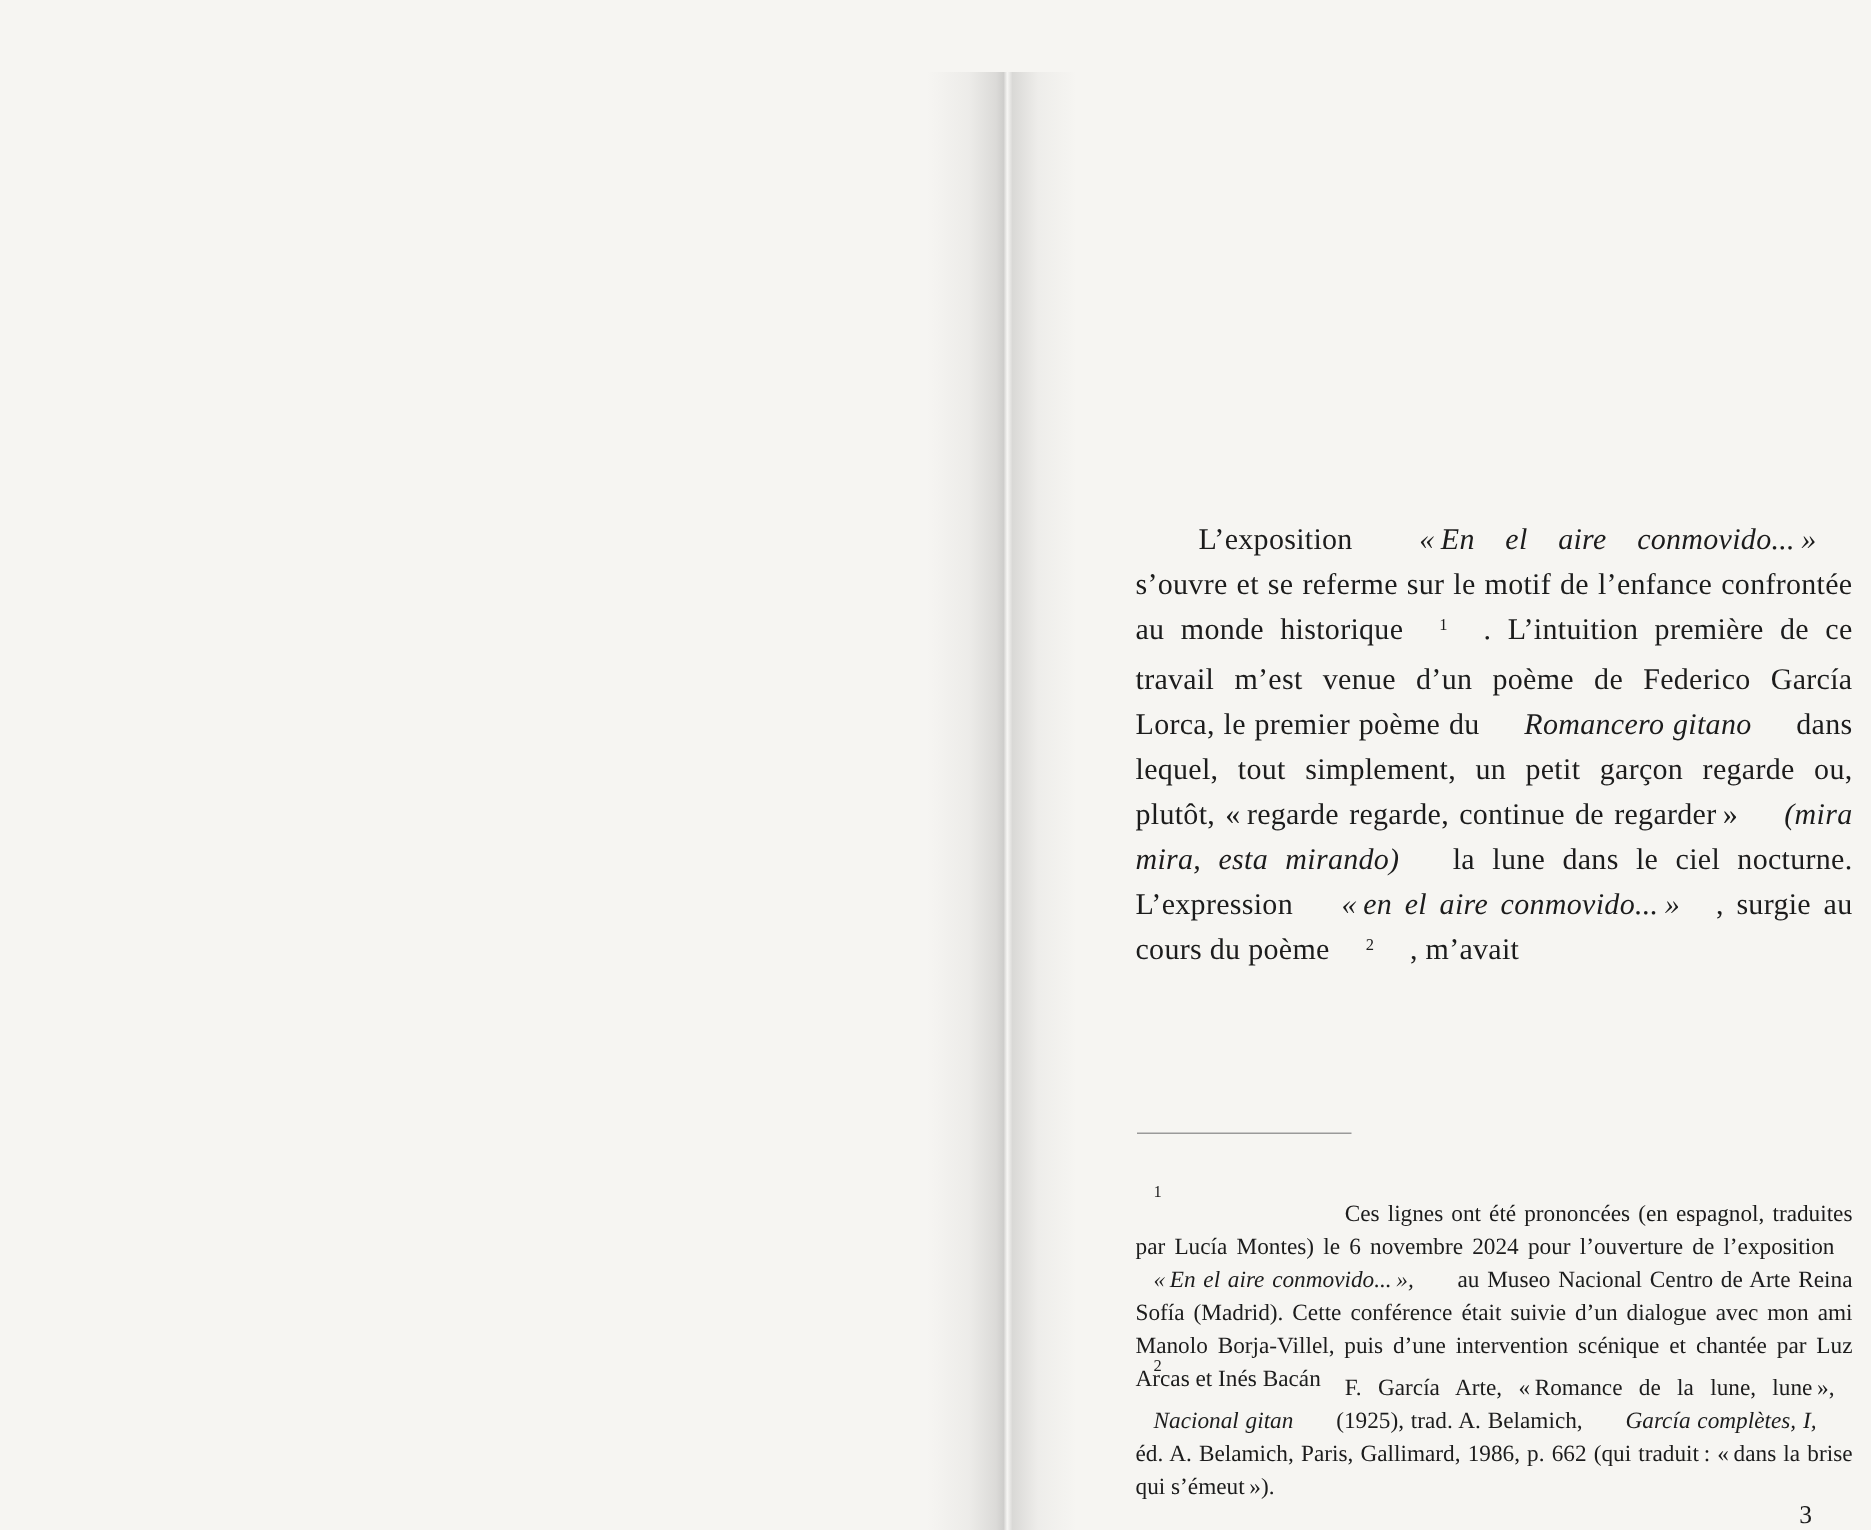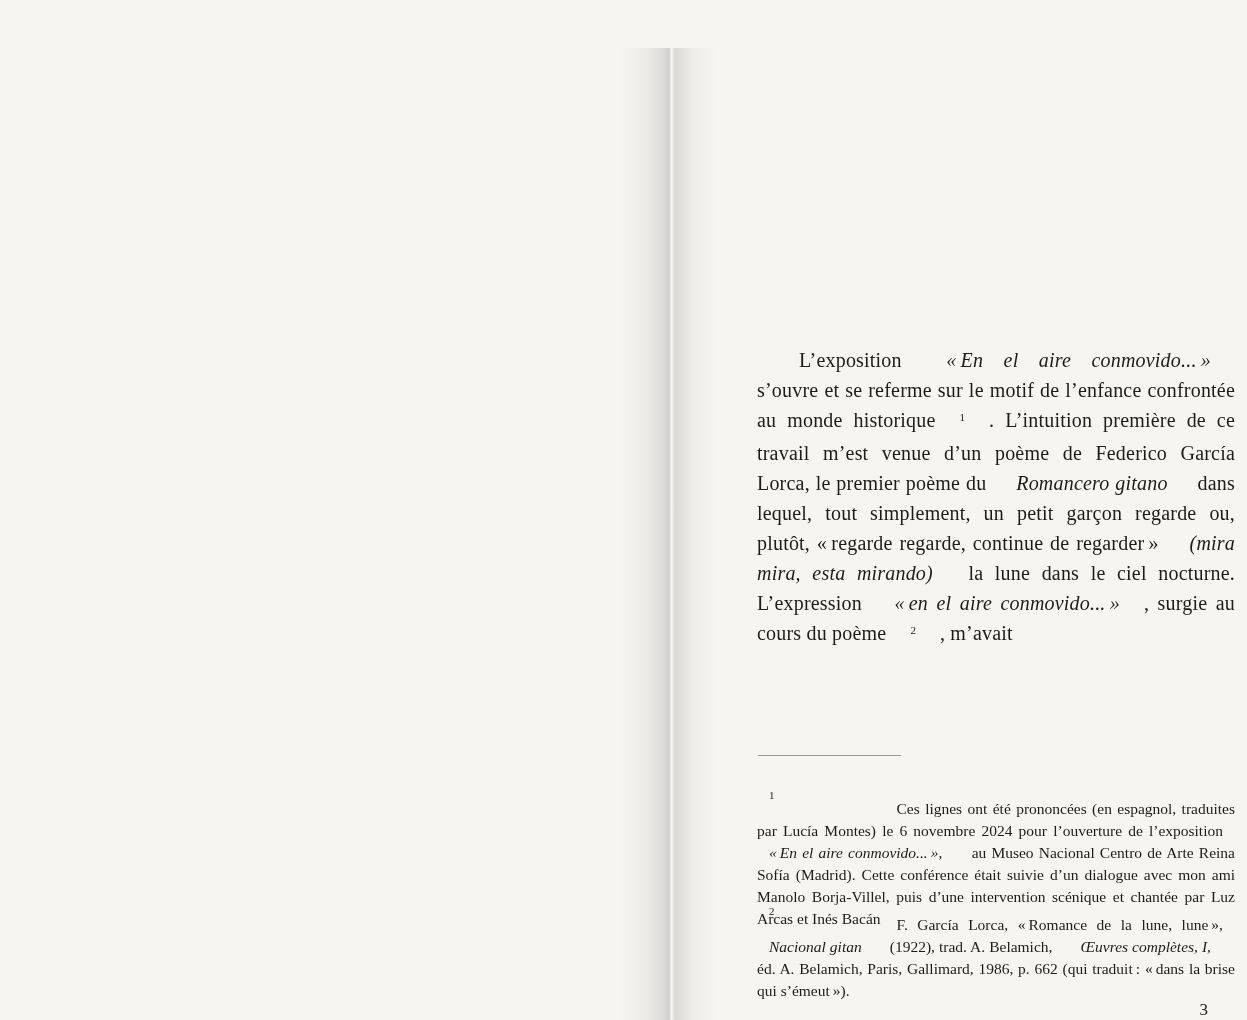--- a/index.html
+++ b/index.html
@@ -94,19 +94,19 @@
   <div class="page page-right"></div>
 
   <div class="text-col">
 
     <p class="body-par"><span>L’exposition </span><em>« En el aire conmovido... »</em><span> s’ouvre et se referme sur le motif de l’enfance confrontée au monde historique</span><span class="sup">1</span><span>. L’intuition première de ce travail m’est venue d’un poème de Federico García Lorca, le premier poème du </span><em>Romancero gitano</em><span> dans lequel, tout simplement, un petit garçon regarde ou, plutôt, « regarde regarde, continue de regarder » </span><em>(mira mira, esta mirando)</em><span> la lune dans le ciel nocturne. L’expression </span><em>« en el aire conmovido... »</em><span>, surgie au cours du poème</span><span class="sup">2</span><span>, m’avait</span></p>
 
     <div class="fn-rule"></div>
 
     <p class="footnote footnote-1"><span class="fn-marker">1</span><span class="fn-gap"></span><span><span>Ces lignes ont été prononcées (en espagnol, traduites par Lucía Montes) le 6 novembre 2024 pour l’ouverture de l’exposition </span><em>« En el aire conmovido... »,</em><span> au Museo Nacional Centro de Arte Reina Sofía (Madrid). Cette conférence était suivie d’un dialogue avec mon ami Manolo Borja-Villel, puis d’une intervention scénique et chantée par Luz Arcas et Inés Bacán</span></span></p>
 
-    <p class="footnote footnote-2"><span class="fn-marker">2</span><span class="fn-gap"></span><span><span>F. García Lorca, « Romance de la lune, lune », </span><em>Nacional gitan</em><span> (1922), trad. A. Belamich, </span><em>Œuvres complètes, I,</em><span> éd. A. Belamich, Paris, Gallimard, 1986, p. 662 (qui traduit : « dans la brise qui s’émeut »).</span></span></p>
+    <p class="footnote footnote-2"><span class="fn-marker">2</span><span class="fn-gap"></span><span><span>F. García Arte, « Romance de la lune, lune », </span><em>Nacional gitan</em><span> (1925), trad. A. Belamich, </span><em>García complètes, I,</em><span> éd. A. Belamich, Paris, Gallimard, 1986, p. 662 (qui traduit : « dans la brise qui s’émeut »).</span></span></p>
 
     <div class="page-number">3</div>
 
   </div>
 
 </div>
 
 </body></html>

